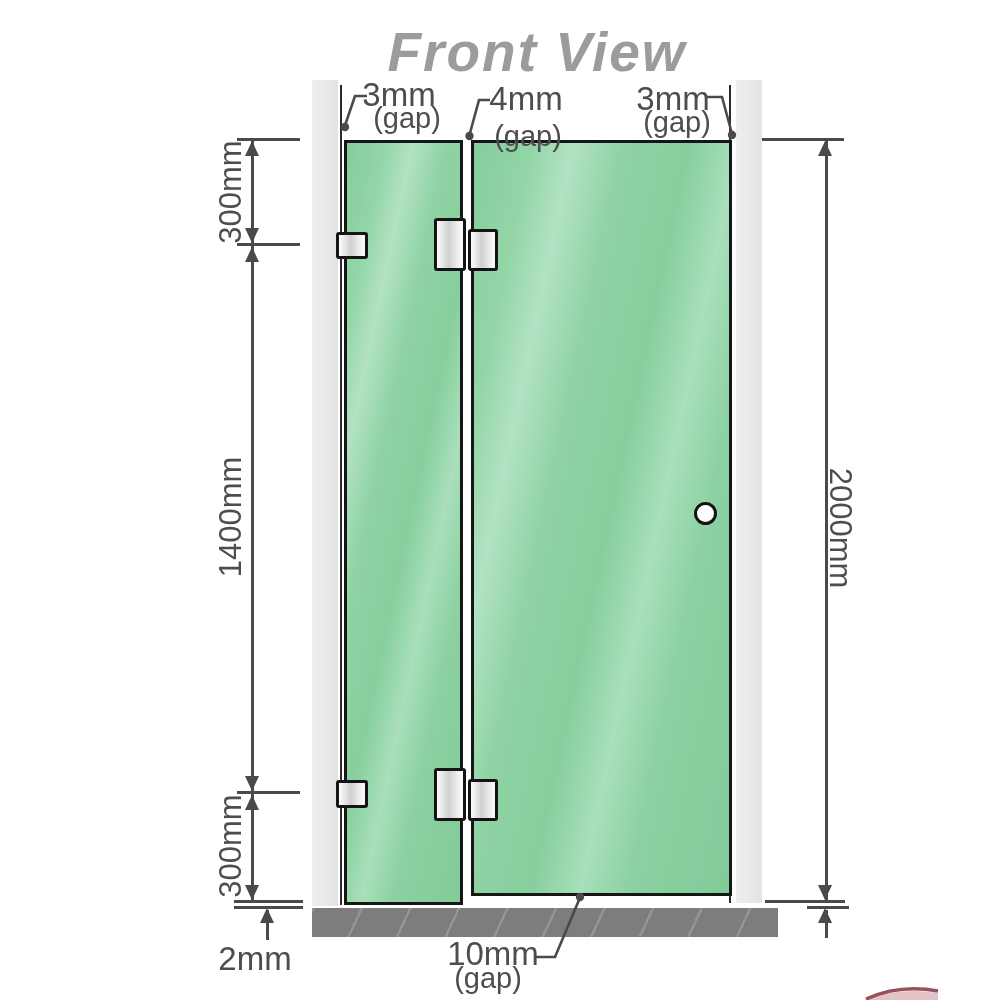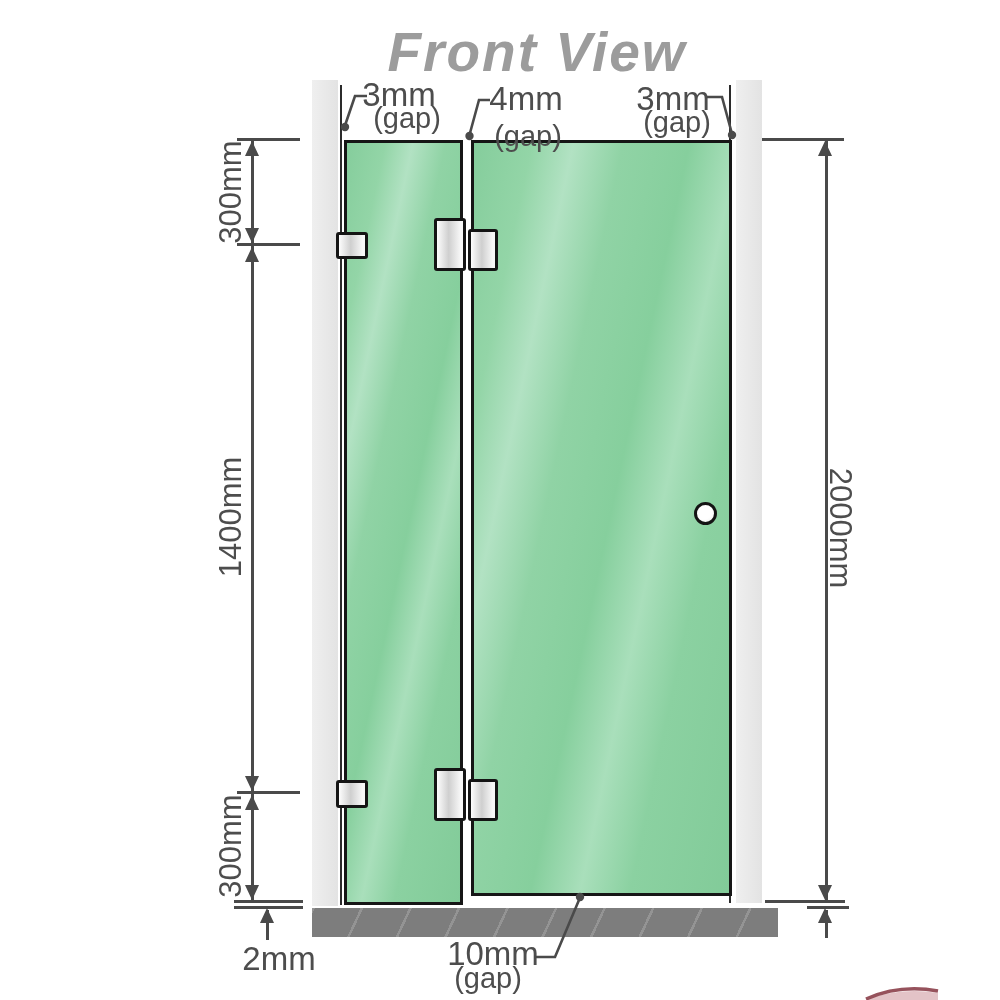--- a/index.html
+++ b/index.html
@@ -82,21 +82,21 @@
   <div class="arr up" style="left:213px;top:247px;"></div>
   <div class="arr down" style="left:213px;top:776px;"></div>
   <div class="arr up" style="left:213px;top:795px;"></div>
   <div class="arr down" style="left:213px;top:885px;"></div>
   <div class="arr up" style="left:228px;top:908px;"></div>
   <div class="dline" style="left:234px;top:910px;width:3px;height:30px;"></div>
 
   <div class="dim-text seg rot-ccw" style="left:198px;top:192px;">300mm</div>
   <div class="dim-text seg rot-ccw" style="left:198px;top:517px;">1400mm</div>
   <div class="dim-text seg rot-ccw" style="left:198px;top:846px;">300mm</div>
-  <div class="dim-text val center" style="left:247px;top:958px;">2mm</div>
+  <div class="dim-text val center" style="left:223px;top:958px;">2mm</div>
 
   <div class="dline" style="left:730px;top:138px;width:82px;height:3px;"></div>
   <div class="dline" style="left:793px;top:141px;width:3px;height:759px;"></div>
   <div class="dline" style="left:733px;top:900px;width:80px;height:3px;"></div>
   <div class="dline" style="left:775px;top:906px;width:42px;height:3px;"></div>
   <div class="arr up" style="left:786px;top:141px;"></div>
   <div class="arr down" style="left:786px;top:885px;"></div>
   <div class="arr up" style="left:786px;top:908px;"></div>
   <div class="dline" style="left:793px;top:910px;width:3px;height:28px;"></div>
   <div class="dim-text seg rot-cw" style="left:808px;top:528px;">2000mm</div>

